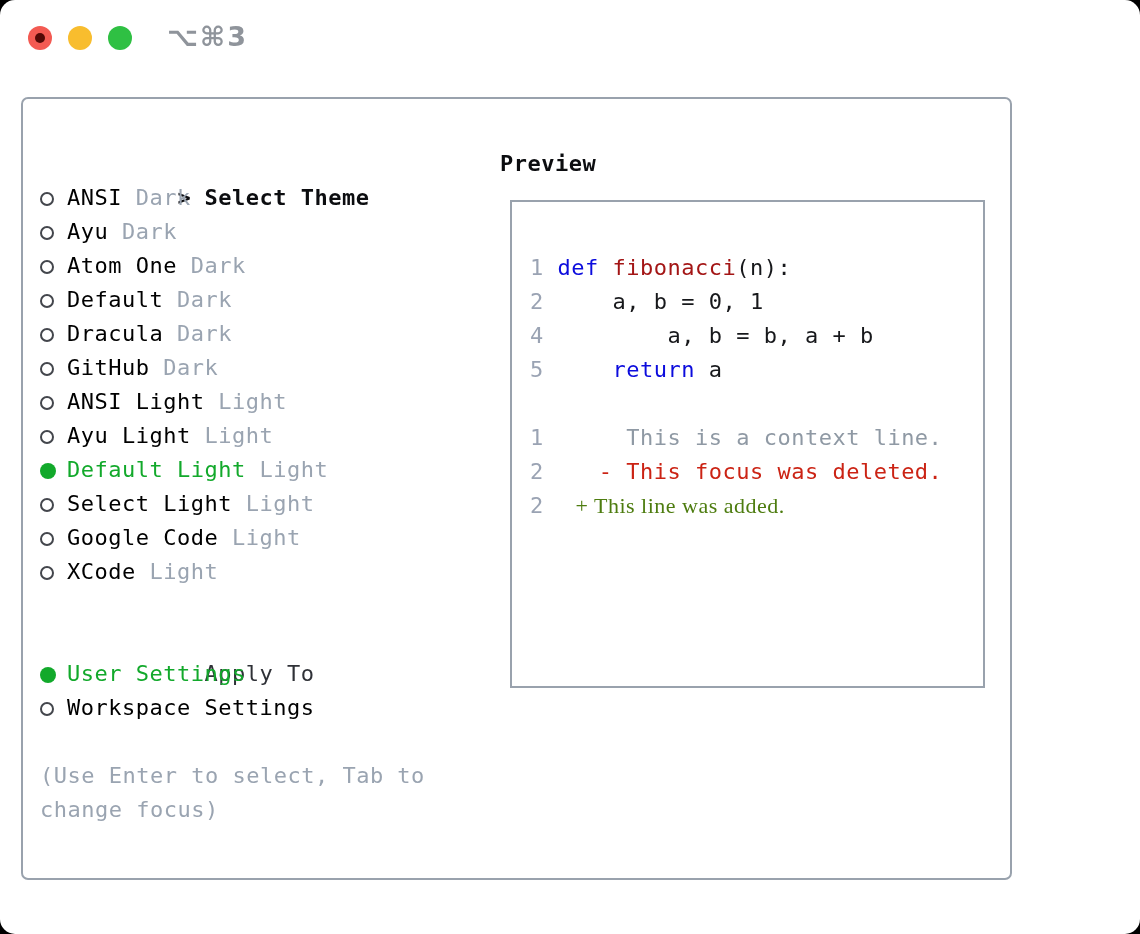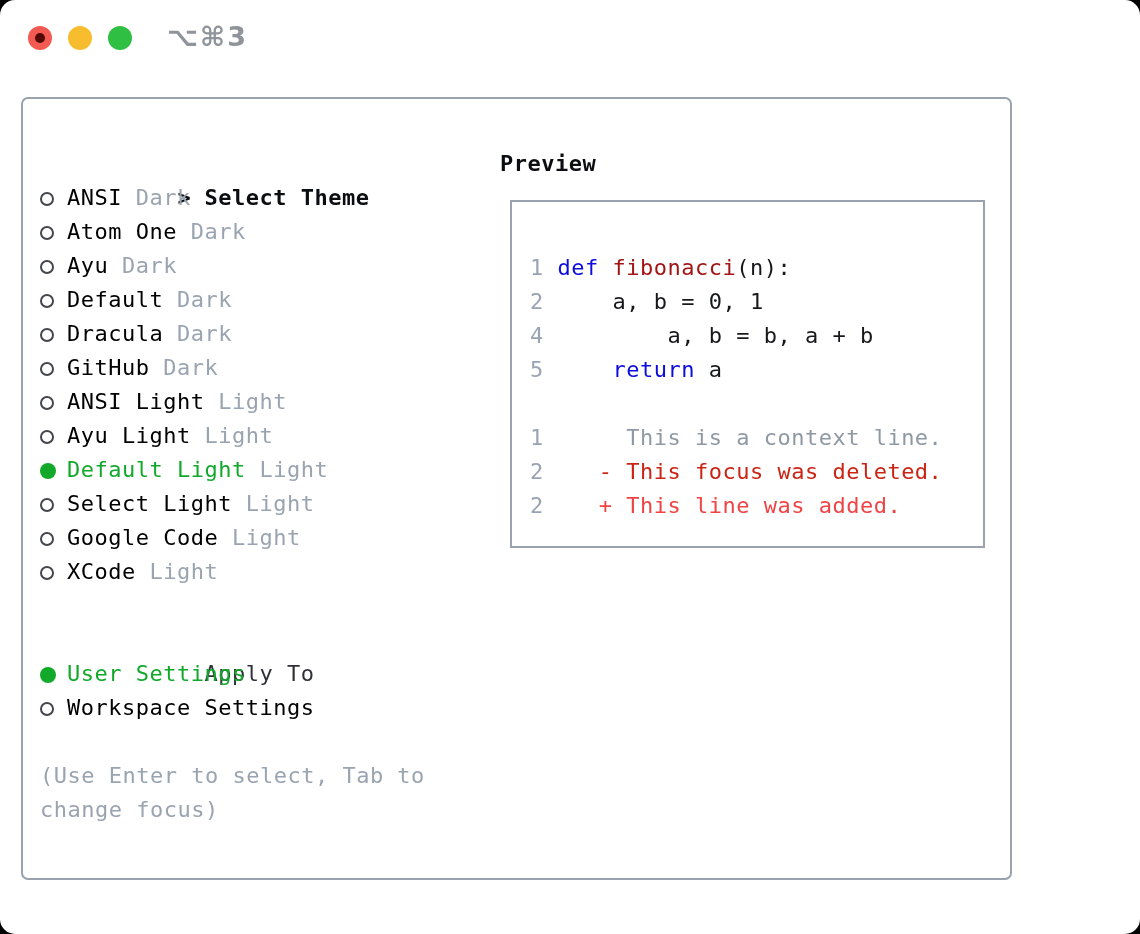--- a/index.html
+++ b/index.html
@@ -34,30 +34,30 @@
   .row.sel .dot{width:16px;height:16px;border:none;background:#12a92b;top:2px;}
   .row.header .mk{font-weight:bold;color:#0c0d10;}
   .row.header .nm{font-weight:bold;color:#0c0d10;}
   .nm{color:#000000;}
   .row.sel .nm{color:#12a92b;}
   .vr{color:#9aa4b1;}
   .hint{width:440px;white-space:normal;color:#9aa4b1;}
 
   
   .preview-label{position:absolute;left:477px;top:48px;height:34px;font-weight:bold;color:#0c0d10;}
-  .preview-box{position:absolute;left:487px;top:101px;width:475px;height:348px;box-sizing:border-box;
+  .preview-box{position:absolute;left:487px;top:101px;width:475px;height:488px;box-sizing:border-box;
     border:2px solid #99a2ad;background:#fff;}
   .code{position:absolute;left:18px;top:49px;}
   .cl{height:34px;white-space:pre;color:#17181b;}
   .ln{color:#9aa3b3;}
   .kw{color:#0c0cdd;}
   .fn{color:#a31515;}
   .ctx{color:#8f99a4;}
   .del{color:#cb2314;}
-  .add{color:#ef4444;}
+  .add{color:#4d7c0f;font-family:Liberation Serif, serif;}
 </style>
 </head>
 <body>
 
 <div class="canvas">
   <div class="window">
 
     <div class="lights">
       <div class="light red"></div>
       <div class="light yellow"></div>
@@ -66,22 +66,22 @@
     <div class="win-title">⌥⌘3</div>
 
     <div class="panel mono">
 
       <div class="left-col">
         <div class="row header">
           <span class="mk">&gt;</span><span class="nm">Select Theme</span>
         </div>
         <div>
             <div class="row"><span class="mk"><span class="dot"></span></span><span class="nm">ANSI</span> <span class="vr">Dark</span></div>
+            <div class="row"><span class="mk"><span class="dot"></span></span><span class="nm">Ayu</span> <span class="vr">Dark</span></div>
             <div class="row"><span class="mk"><span class="dot"></span></span><span class="nm">Atom One</span> <span class="vr">Dark</span></div>
-            <div class="row"><span class="mk"><span class="dot"></span></span><span class="nm">Ayu</span> <span class="vr">Dark</span></div>
             <div class="row"><span class="mk"><span class="dot"></span></span><span class="nm">Default</span> <span class="vr">Dark</span></div>
             <div class="row"><span class="mk"><span class="dot"></span></span><span class="nm">Dracula</span> <span class="vr">Dark</span></div>
             <div class="row"><span class="mk"><span class="dot"></span></span><span class="nm">GitHub</span> <span class="vr">Dark</span></div>
             <div class="row"><span class="mk"><span class="dot"></span></span><span class="nm">ANSI Light</span> <span class="vr">Light</span></div>
             <div class="row"><span class="mk"><span class="dot"></span></span><span class="nm">Ayu Light</span> <span class="vr">Light</span></div>
             <div class="row sel"><span class="mk"><span class="dot"></span></span><span class="nm">Default Light</span> <span class="vr">Light</span></div>
             <div class="row"><span class="mk"><span class="dot"></span></span><span class="nm">Select Light</span> <span class="vr">Light</span></div>
             <div class="row"><span class="mk"><span class="dot"></span></span><span class="nm">Google Code</span> <span class="vr">Light</span></div>
             <div class="row"><span class="mk"><span class="dot"></span></span><span class="nm">XCode</span> <span class="vr">Light</span></div>
           </div>

